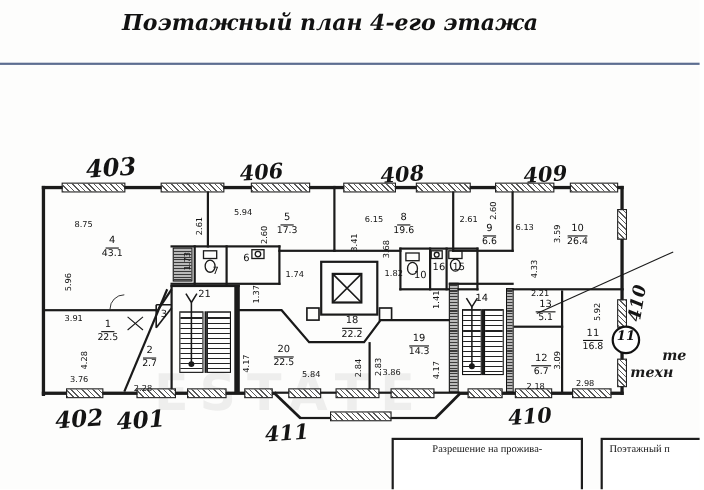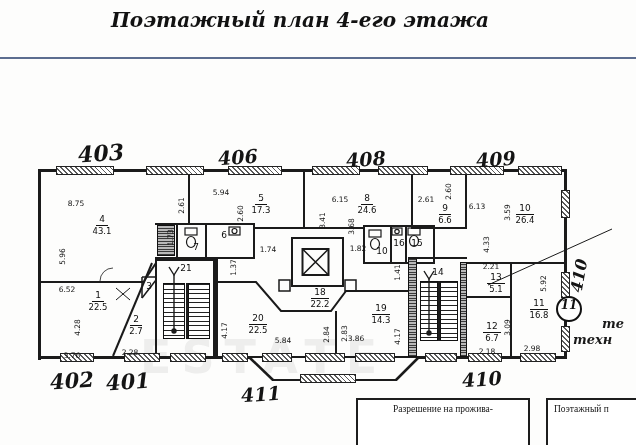--- a/index.html
+++ b/index.html
@@ -182,42 +182,42 @@
   </svg>
 
   <div>
     <div class="room" style="left:84px;top:214px"><span class="n">4</span><span class="a">43.1</span></div>
     <div class="room" style="left:80px;top:290px"><span class="n">1</span><span class="a">22.5</span></div>
     <div class="room" style="left:118px;top:314px"><span class="n">2</span><span class="a">2.7</span></div>
     <div class="room one" style="left:131px;top:281px;font-size:8px"><span class="n">3</span></div>
     <div class="room" style="left:243px;top:193px"><span class="n">5</span><span class="a">17.3</span></div>
     <div class="room one" style="left:206px;top:230px"><span class="n">6</span></div>
     <div class="room one" style="left:178px;top:242px"><span class="n">7</span></div>
-    <div class="room" style="left:349px;top:193px"><span class="n">8</span><span class="a">24.6</span></div>
+    <div class="room" style="left:349px;top:193px"><span class="n">8</span><span class="a">19.6</span></div>
     <div class="room" style="left:427px;top:203px"><span class="n">9</span><span class="a">6.6</span></div>
     <div class="room" style="left:507px;top:203px"><span class="n">10</span><span class="a">26.4</span></div>
     <div class="room one" style="left:168px;top:263px"><span class="n">21</span></div>
     <div class="room one" style="left:420px;top:267px"><span class="n">14</span></div>
     <div class="room" style="left:302px;top:287px"><span class="n">18</span><span class="a">22.2</span></div>
     <div class="room one" style="left:364px;top:246px"><span class="n">10</span></div>
     <div class="room one" style="left:381px;top:238px"><span class="n">16</span></div>
     <div class="room one" style="left:399px;top:238px"><span class="n">15</span></div>
     <div class="room" style="left:240px;top:313px"><span class="n">20</span><span class="a">22.5</span></div>
     <div class="room" style="left:363px;top:303px"><span class="n">19</span><span class="a">14.3</span></div>
     <div class="room" style="left:478px;top:272px"><span class="n">13</span><span class="a">5.1</span></div>
     <div class="room" style="left:474px;top:321px"><span class="n">12</span><span class="a">6.7</span></div>
     <div class="room" style="left:521px;top:298px"><span class="n">11</span><span class="a">16.8</span></div>
   </div>
 
   <div>
     <div class="dh" style="left:59px;top:199px">8.75</div>
     <div class="dv" style="left:45px;top:252px">5.96</div>
-    <div class="dh" style="left:50px;top:285px">6.52</div>
+    <div class="dh" style="left:50px;top:285px">3.91</div>
     <div class="dv" style="left:60px;top:323px">4.28</div>
-    <div class="dh" style="left:55px;top:351px">3.76</div>
+    <div class="dh" style="left:55px;top:340px">3.76</div>
     <div class="dh" style="left:113px;top:348px">2.28</div>
     <div class="dv" style="left:153px;top:233px">1.73</div>
     <div class="dv" style="left:164px;top:201px">2.61</div>
     <div class="dh" style="left:204px;top:188px">5.94</div>
     <div class="dv" style="left:223px;top:209px">2.60</div>
     <div class="dv" style="left:216px;top:263px">1.37</div>
     <div class="dh" style="left:251px;top:245px">1.74</div>
     <div class="dh" style="left:323px;top:195px">6.15</div>
     <div class="dv" style="left:305px;top:216px">3.41</div>
     <div class="dv" style="left:334px;top:222px">3.68</div>

